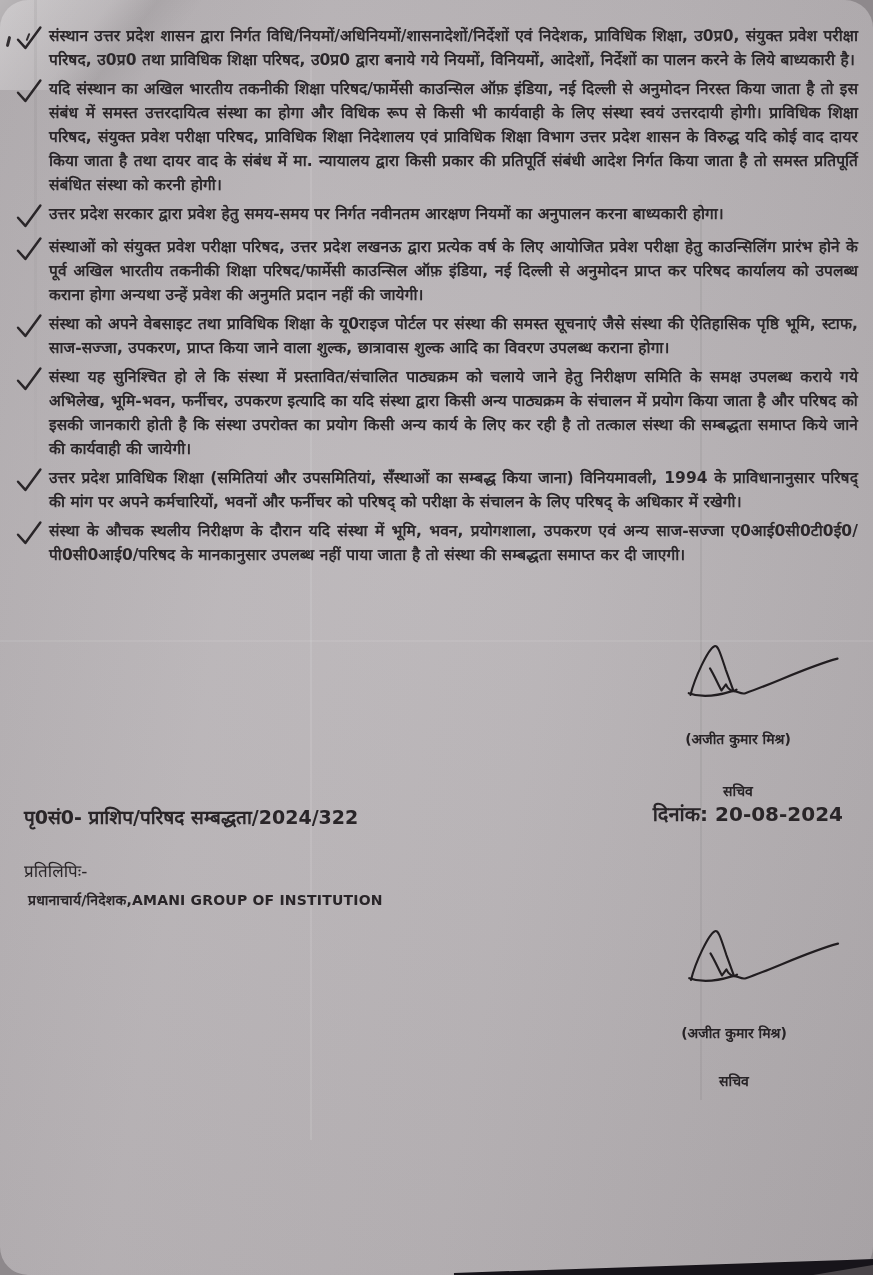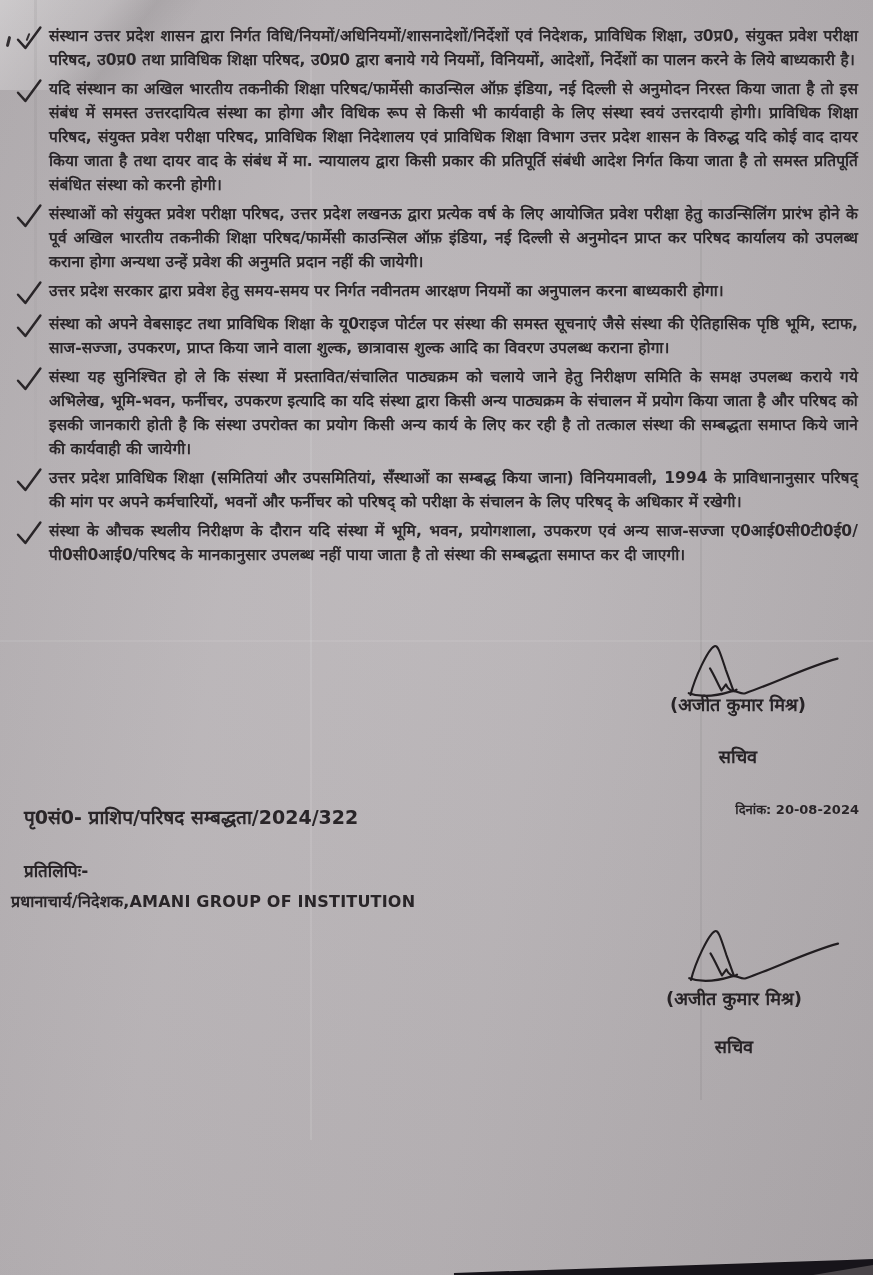--- a/index.html
+++ b/index.html
@@ -8,20 +8,21 @@
     font-family:"DejaVu Sans","Liberation Sans",sans-serif;
     background:#8e898c;
     position:relative;overflow:hidden;
   }
   .paper{
     position:absolute;inset:0;
     background:
       radial-gradient(ellipse 120% 80% at 50% 42%, rgba(255,255,255,0.10), rgba(0,0,0,0.04)),
       linear-gradient(100deg, #b0abae 0%, #b8b3b6 30%, #b5b0b3 60%, #aba6a9 100%);
     color:#2b272a;
+    border-radius:28px;
   }
   
   .crease{position:absolute;pointer-events:none;}
   .crease.tl{left:0;top:0;width:260px;height:90px;
     background:linear-gradient(128deg, rgba(255,255,255,0.38) 0%, rgba(255,255,255,0.14) 34%, rgba(0,0,0,0.05) 48%, transparent 62%);}
   .crease.v1{left:34px;top:0;width:3px;height:560px;background:linear-gradient(180deg, rgba(0,0,0,0.10), rgba(0,0,0,0.02) 80%, transparent);opacity:.5;}
   .crease.v2{left:310px;top:40px;width:2px;height:1100px;background:rgba(255,255,255,0.10);}
   .crease.v3{left:700px;top:200px;width:2px;height:900px;background:rgba(0,0,0,0.05);}
   .crease.h1{left:0;top:640px;width:873px;height:2px;background:rgba(255,255,255,0.08);}
   
@@ -52,30 +53,30 @@
   .check path{stroke:#2a2629;stroke-width:2.6;fill:none;stroke-linecap:round;stroke-linejoin:round;}
   .txt{
     margin:0;flex:1;
     font-size:15.5px;line-height:24px;font-weight:700;
     text-align:justify;letter-spacing:0.1px;
     color:#2b272a;
   }
   .sig1-squiggle{position:absolute;left:655px;top:640px;width:195px;height:62px;}
   .sig2-squiggle{position:absolute;left:658px;top:925px;width:190px;height:62px;}
   .sig-squiggle path{stroke:#211d20;stroke-width:2.4;fill:none;stroke-linecap:round;stroke-linejoin:round;}
-  .sig-name{position:absolute;width:240px;font-size:18px;font-weight:700;text-align:center;color:#272326;}
+  .sig-name{position:absolute;width:240px;font-size:14px;font-weight:700;text-align:center;color:#272326;margin-top:37px;}
   .sig1-name{left:618px;top:692px;}
   .sig1-title{left:618px;top:744px;}
   .sig2-name{left:614px;top:986px;}
   .sig2-title{left:614px;top:1034px;}
 
   .ref-number{position:absolute;left:24px;top:804px;font-size:19px;font-weight:700;color:#292528;}
-  .ref-date{position:absolute;right:14px;top:800px;font-size:13px;font-weight:700;color:#292528;}
-  .copy-label{position:absolute;left:24px;top:859px;font-size:17px;font-weight:700;color:#292528;}
-  .copy-recipient{position:absolute;left:11px;top:890px;font-size:16px;font-weight:700;color:#292528;letter-spacing:0.2px;}
+  .ref-date{position:absolute;right:30px;top:800px;font-size:20px;font-weight:700;color:#292528;}
+  .copy-label{position:absolute;left:24px;top:859px;font-size:17px;font-weight:400;color:#292528;}
+  .copy-recipient{position:absolute;left:28px;top:890px;font-size:14px;font-weight:700;color:#292528;letter-spacing:0.2px;}
 </style>
 </head>
 <body>
 
 <div class="paper">
   <div class="crease tl"></div>
   <div class="crease v1"></div>
   <div class="crease v2"></div>
   <div class="crease v3"></div>
   <div class="crease h1"></div>
@@ -98,29 +99,29 @@
           </svg>
         </span>
       <p class="txt">यदि संस्थान का अखिल भारतीय तकनीकी शिक्षा परिषद/फार्मेसी काउन्सिल ऑफ़ इंडिया, नई दिल्ली से अनुमोदन निरस्त किया जाता है तो इस संबंध में समस्त उत्तरदायित्व संस्था का होगा और विधिक रूप से किसी भी कार्यवाही के लिए संस्था स्वयं उत्तरदायी होगी। प्राविधिक शिक्षा परिषद, संयुक्त प्रवेश परीक्षा परिषद, प्राविधिक शिक्षा निदेशालय एवं प्राविधिक शिक्षा विभाग उत्तर प्रदेश शासन के विरुद्ध यदि कोई वाद दायर किया जाता है तथा दायर वाद के संबंध में मा. न्यायालय द्वारा किसी प्रकार की प्रतिपूर्ति संबंधी आदेश निर्गत किया जाता है तो समस्त प्रतिपूर्ति संबंधित संस्था को करनी होगी।</p>
     </div>
     <div class="item">
       <span class="check">
           <svg viewBox="0 0 28 24">
             <path d="M2 13 L9 22 L26 2"></path>
           </svg>
         </span>
-      <p class="txt">संस्थाओं को संयुक्त प्रवेश परीक्षा परिषद, उत्तर प्रदेश लखनऊ द्वारा प्रत्येक वर्ष के लिए आयोजित प्रवेश परीक्षा हेतु काउन्सिलिंग प्रारंभ होने के पूर्व अखिल भारतीय तकनीकी शिक्षा परिषद/फार्मेसी काउन्सिल ऑफ़ इंडिया, नई दिल्ली से अनुमोदन प्राप्त कर परिषद कार्यालय को उपलब्ध कराना होगा अन्यथा उन्हें प्रवेश की अनुमति प्रदान नहीं की जायेगी।</p>
+      <p class="txt">उत्तर प्रदेश सरकार द्वारा प्रवेश हेतु समय-समय पर निर्गत नवीनतम आरक्षण नियमों का अनुपालन करना बाध्यकारी होगा।</p>
     </div>
     <div class="item">
       <span class="check">
           <svg viewBox="0 0 28 24">
             <path d="M2 13 L9 22 L26 2"></path>
           </svg>
         </span>
-      <p class="txt">उत्तर प्रदेश सरकार द्वारा प्रवेश हेतु समय-समय पर निर्गत नवीनतम आरक्षण नियमों का अनुपालन करना बाध्यकारी होगा।</p>
+      <p class="txt">संस्थाओं को संयुक्त प्रवेश परीक्षा परिषद, उत्तर प्रदेश लखनऊ द्वारा प्रत्येक वर्ष के लिए आयोजित प्रवेश परीक्षा हेतु काउन्सिलिंग प्रारंभ होने के पूर्व अखिल भारतीय तकनीकी शिक्षा परिषद/फार्मेसी काउन्सिल ऑफ़ इंडिया, नई दिल्ली से अनुमोदन प्राप्त कर परिषद कार्यालय को उपलब्ध कराना होगा अन्यथा उन्हें प्रवेश की अनुमति प्रदान नहीं की जायेगी।</p>
     </div>
     <div class="item">
       <span class="check">
           <svg viewBox="0 0 28 24">
             <path d="M2 13 L9 22 L26 2"></path>
           </svg>
         </span>
       <p class="txt">संस्था को अपने वेबसाइट तथा प्राविधिक शिक्षा के यू0राइज पोर्टल पर संस्था की समस्त सूचनाएं जैसे संस्था की ऐतिहासिक पृष्ठि भूमि, स्टाफ, साज-सज्जा, उपकरण, प्राप्त किया जाने वाला शुल्क, छात्रावास शुल्क आदि का विवरण उपलब्ध कराना होगा।</p>
     </div>
     <div class="item">

